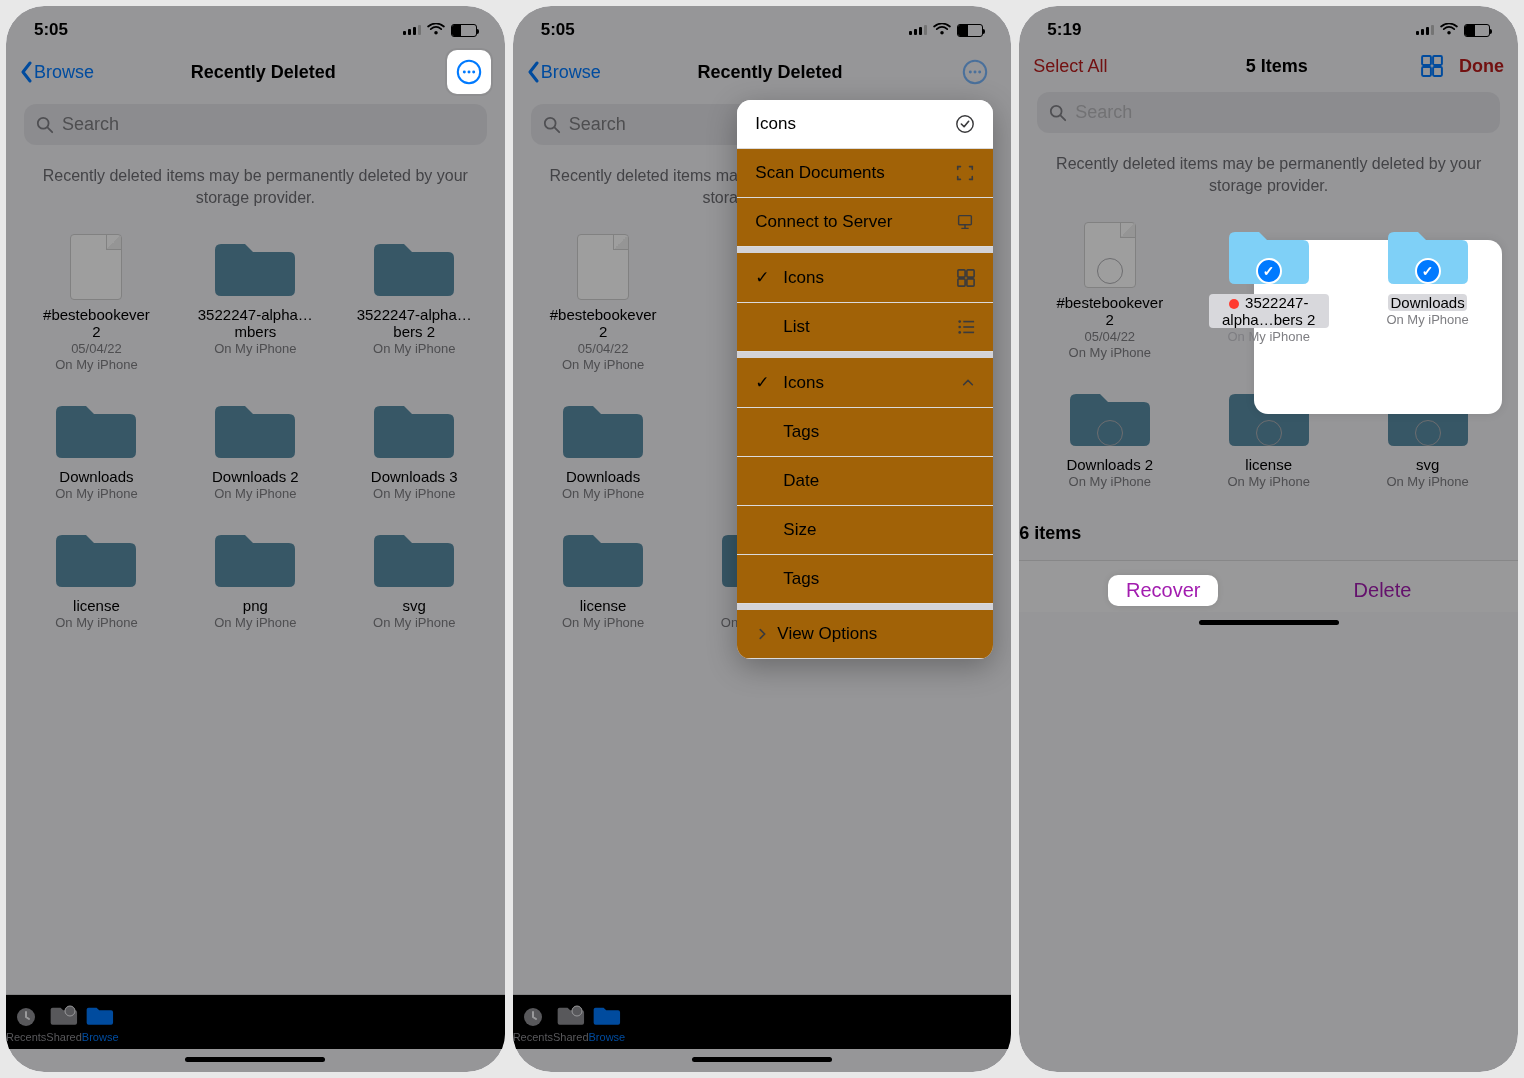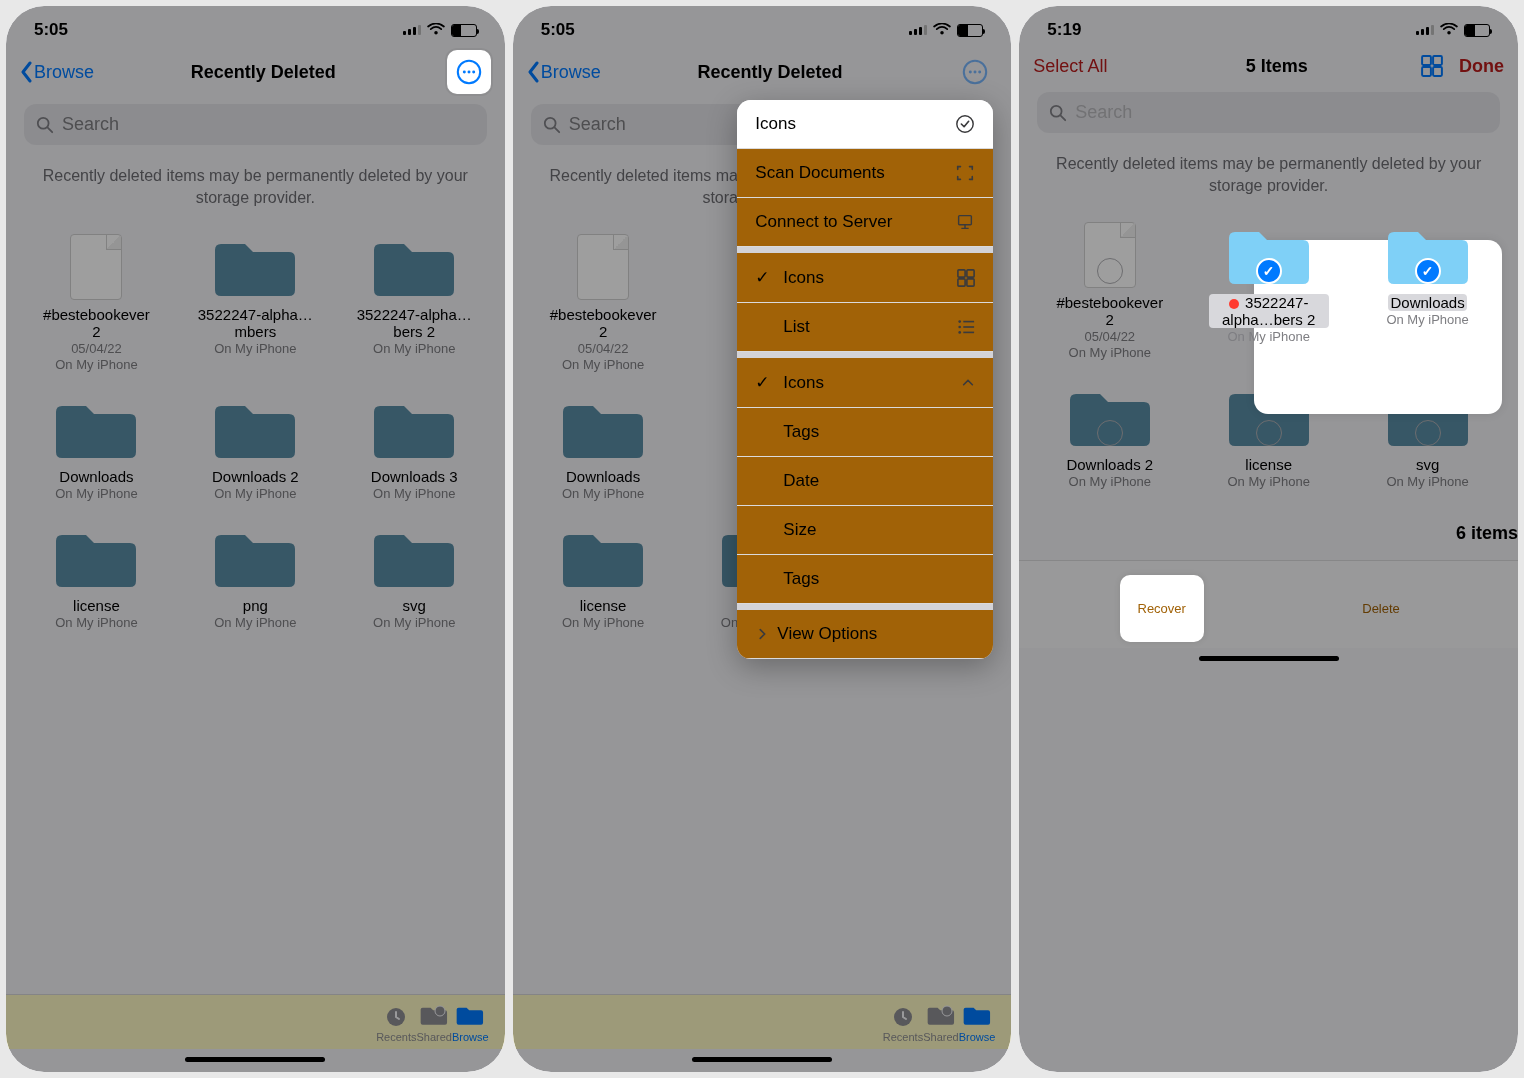--- a/index.html
+++ b/index.html
@@ -27,34 +27,34 @@
 .icw{width:88px;height:70px;display:flex;align-items:center;justify-content:center;position:relative}
 .folder{width:84px;height:62px}
 .doc{width:52px;height:66px;border:1px solid #d0d0d0;border-radius:4px;background:#fff;position:relative}
 .doc::before{content:"";position:absolute;top:0;right:0;width:14px;height:14px;border-left:1px solid #d0d0d0;border-bottom:1px solid #d0d0d0;background:linear-gradient(135deg,transparent 50%,#f0f0f0 50%)}
 .name{font-size:15px;margin-top:4px;padding:0 2px;max-width:120px;overflow:hidden}
 .name.sel{background:#d8d8dc;border-radius:4px}
 .sub{font-size:13px;color:#7e7e82;margin-top:1px}
 .sel-ring{position:absolute;width:26px;height:26px;border:1.5px solid #b0b0b4;border-radius:50%;bottom:6px}
 .sel-check{position:absolute;width:26px;height:26px;background:#007aff;border-radius:50%;bottom:6px;display:flex;align-items:center;justify-content:center;border:2px solid #fff}
 .sel-check::after{content:"✓";color:#fff;font-weight:700;font-size:14px}
-.tabbar{margin-top:auto;display:flex;justify-content:flex-end;padding:10px 16px 6px;border-top:1px solid #d6d6d8;background:#fef9c3}
+.tabbar{margin-top:auto;display:flex;justify-content:flex-start;padding:10px 0 6px;border-top:1px solid #d6d6d8;background:#000000}
 .tab{display:flex;flex-direction:column;align-items:center;font-size:11px;color:#8e8e93}
 .tab.active{color:#007aff}
 .tab svg{margin-bottom:2px}
 .home-ind{height:5px;width:140px;background:#000;border-radius:3px;margin:8px auto 10px}
 .menu{position:absolute;top:94px;right:18px;width:256px;background:#f0f0f4;border-radius:14px;overflow:hidden;box-shadow:0 8px 30px rgba(0,0,0,.3);z-index:10}
 .mi{display:flex;align-items:center;justify-content:space-between;padding:14px 18px;font-size:17px;border-bottom:.5px solid #dadadc;background:#a16207}
 .mi svg{color:#3a3a3c}
 .menu .sep{height:6px;background:#d3d3d7}
 .mi.highlight{background:#fff}
 .mi .chk{margin-right:10px;color:#000;width:18px}
-.count-bar{text-align:right;font-weight:700;font-size:18px;padding:14px 0 16px}
+.count-bar{text-align:left;font-weight:700;font-size:18px;padding:14px 0 16px}
 .bottom-actions{display:flex;justify-content:space-around;padding:14px 30px 6px;border-top:.5px solid #dadadc;background:#f7f7f9}
-.act{font-size:13px;color:#a16207;padding:26px 18px}
+.act{font-size:20px;color:#a21caf;padding:4px 18px}
 .act.highlight{background:#fff;border-radius:10px;box-shadow:0 0 6px rgba(0,0,0,.1);z-index:6;position:relative;font-weight:500}
 .highlight-box{position:absolute;background:#fff;border-radius:14px;z-index:5;box-shadow:0 0 10px rgba(0,0,0,.1)}
 .red-dot{width:10px;height:10px;background:#ff3b30;border-radius:50%;display:inline-block;vertical-align:middle;margin-right:2px}
 </style>
 </head>
 <body>
 
 <svg width="0" height="0" style="position:absolute">
   <defs>
     <g id="folder-shape">

